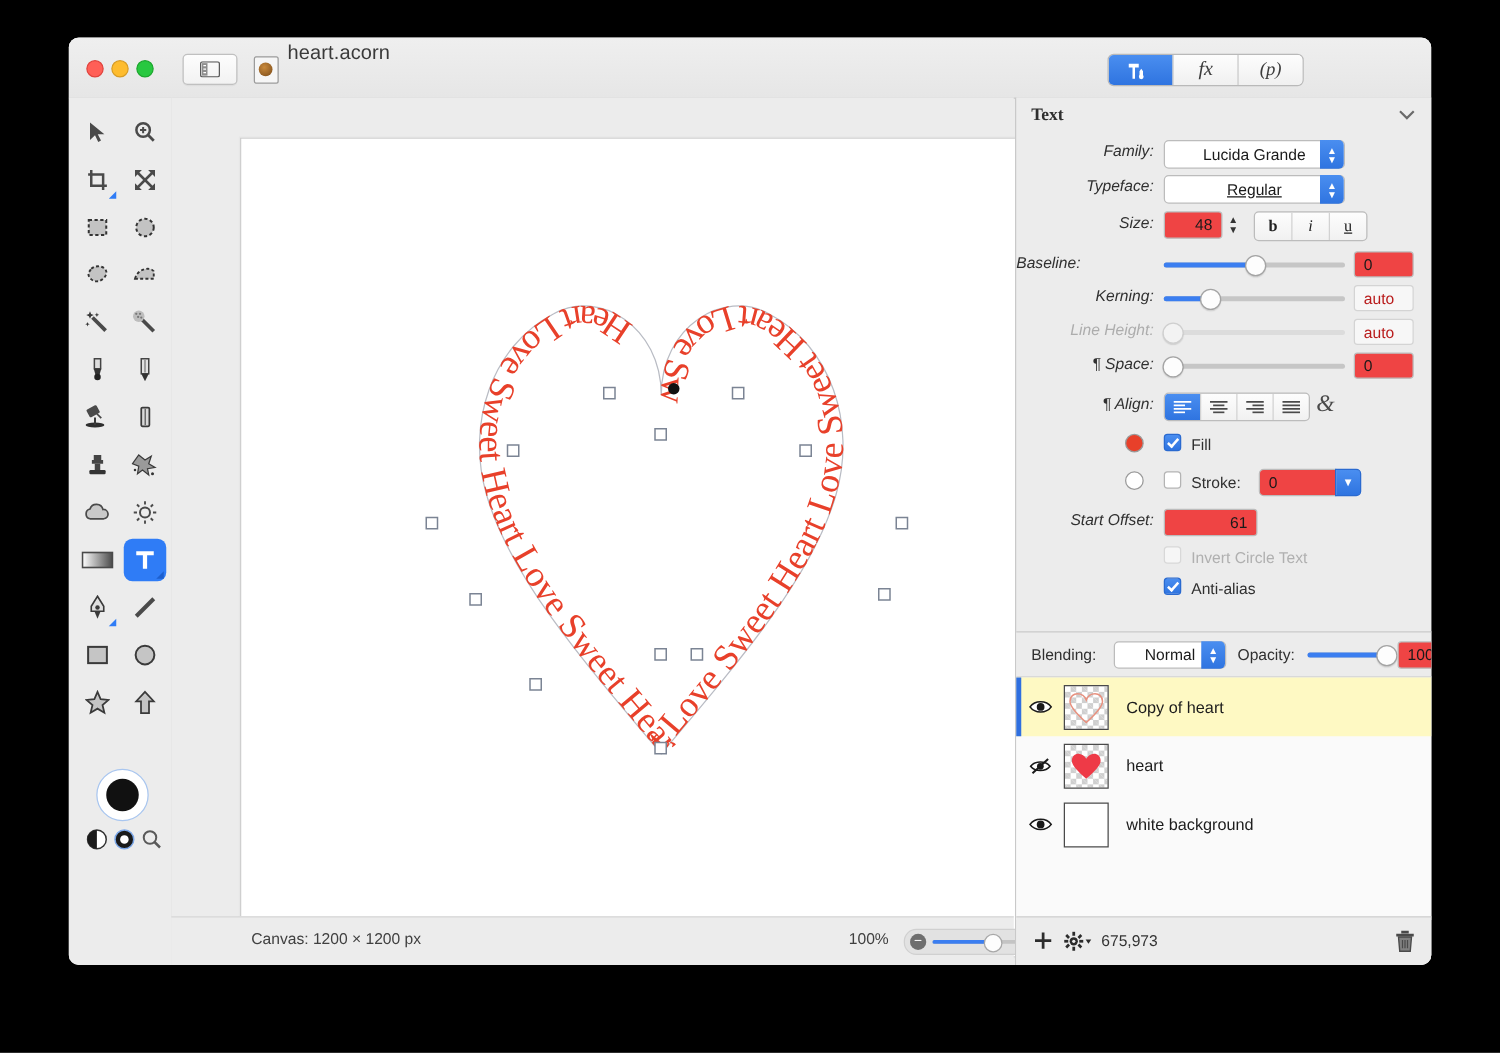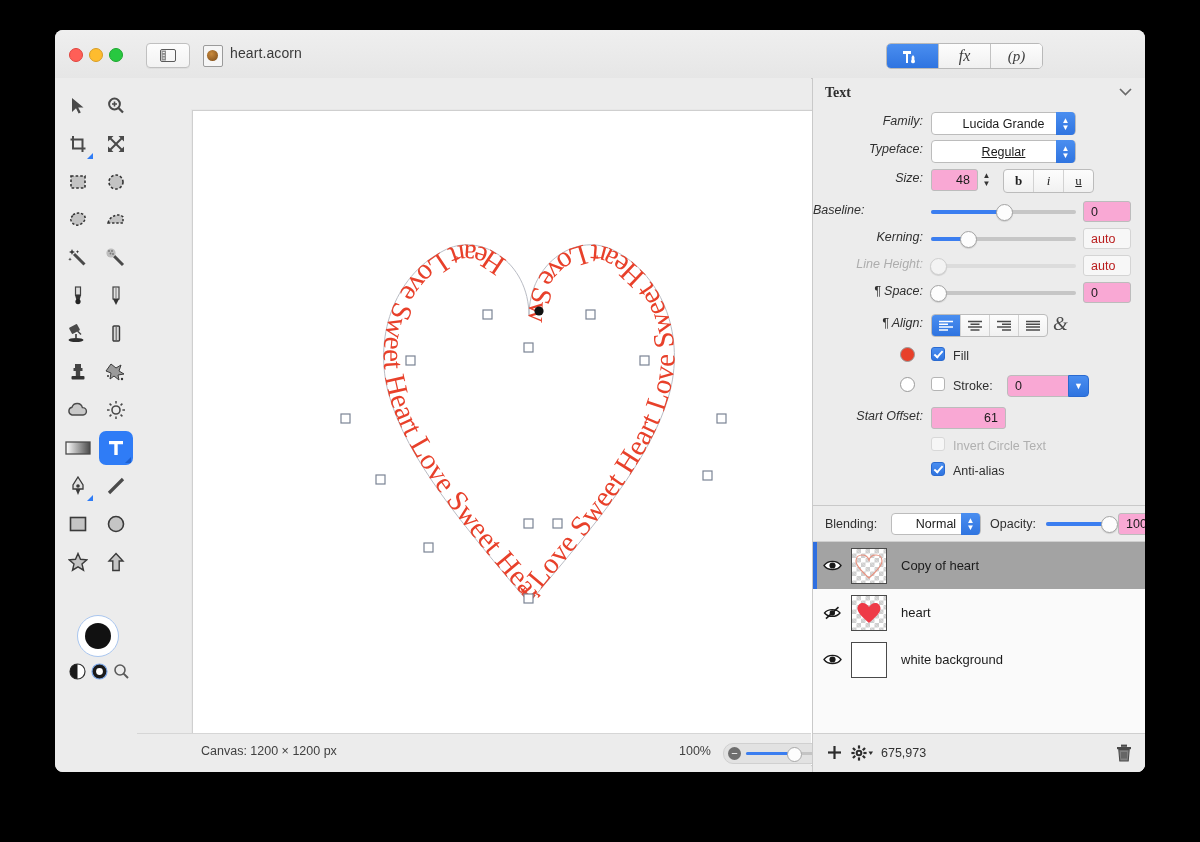--- a/index.html
+++ b/index.html
@@ -70,22 +70,22 @@
   .doc-icon::after {
     content: "";
     position: absolute;
     left: 3px; top: 4px;
     width: 11px; height: 11px;
     border-radius: 50%;
     background: radial-gradient(circle at 40% 35%, #c98a3c, #7a4a18);
   }
   .doc-title {
     position: absolute;
-    left: 175px; top: 15px;
-    font-size: 14px;
+    left: 175px; top: 4px;
+    font-size: 16px;
     color: #3a3a3a;
     letter-spacing: 0.1px;
   }
   
   .seg {
     position: absolute;
     right: 102px; top: 13px;
     height: 24px;
     display: flex;
     border: 1px solid #b9b9b9;
@@ -276,21 +276,21 @@
     right: 0; top: -1px; bottom: -1px;
     width: 19px;
     background: linear-gradient(#4a8ef0,#2f74e0);
     border-radius: 0 4px 4px 0;
     display: flex; flex-direction: column; align-items: center; justify-content: center;
     color: #fff;
     font-size: 8px; line-height: 7px;
   }
   .field {
     position: absolute;
-    background: #f9a8d4;
+    background: #ef4444;
     border: 1px solid #bcbcbc;
     border-radius: 3px;
     font-size: 12.5px;
     color: #1a1a1a;
     box-sizing: border-box;
     display: flex; align-items: center;
   }
   .field.right-align { justify-content: flex-end; padding-right: 7px; }
   .field.left-align  { justify-content: flex-start; padding-left: 7px; }
   .field.dim { color: #b91c1c; border-color: #d4d4d4; background: #f7f7f7; }
@@ -418,21 +418,21 @@
     width: 333px; height: 194px;
     background: #fafafa;
     border-top: 1px solid #cfcfcf;
   }
   .layer-row {
     position: relative;
     height: 47px;
     display: flex;
     align-items: center;
   }
-  .layer-row.selected { background: #a3a3a3; }
+  .layer-row.selected { background: #fef9c3; }
   .layer-row.selected::before {
     content: "";
     position: absolute;
     left: 0; top: 0; bottom: 0;
     width: 4px;
     background: #2f6fe0;
   }
   .eye { width: 38px; display: flex; align-items: center; justify-content: center; }
   .thumb {
     width: 36px; height: 36px;

